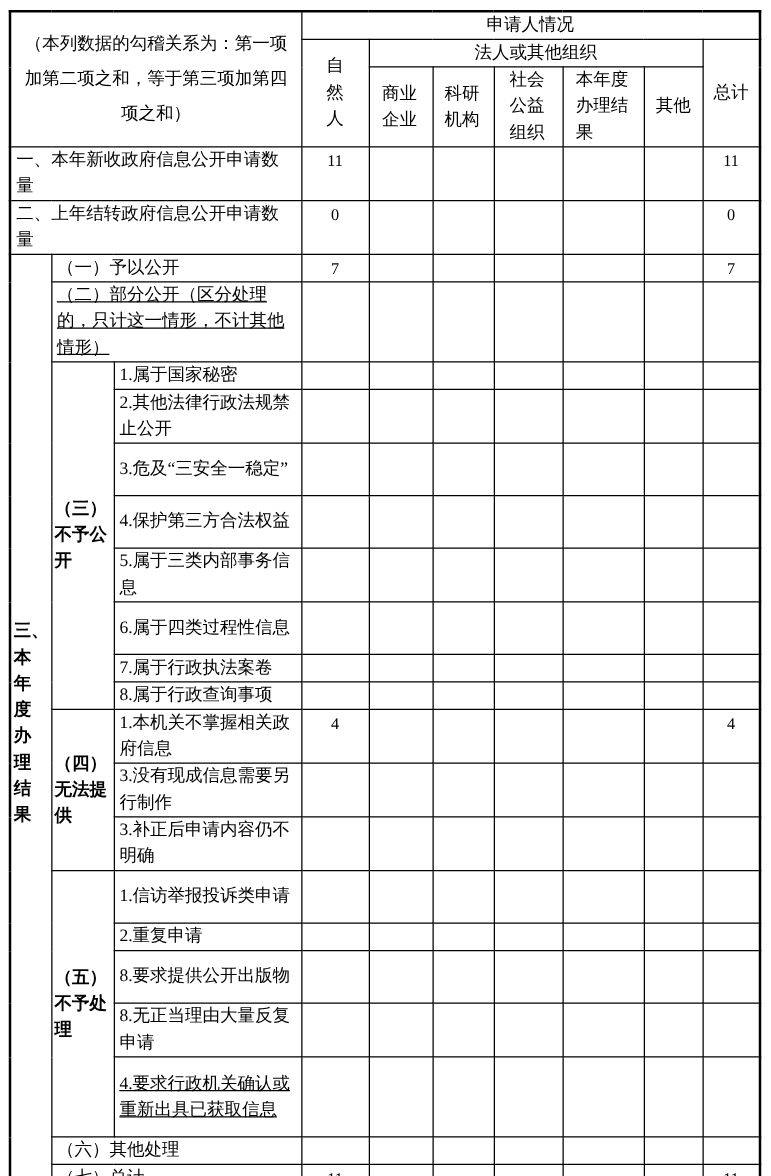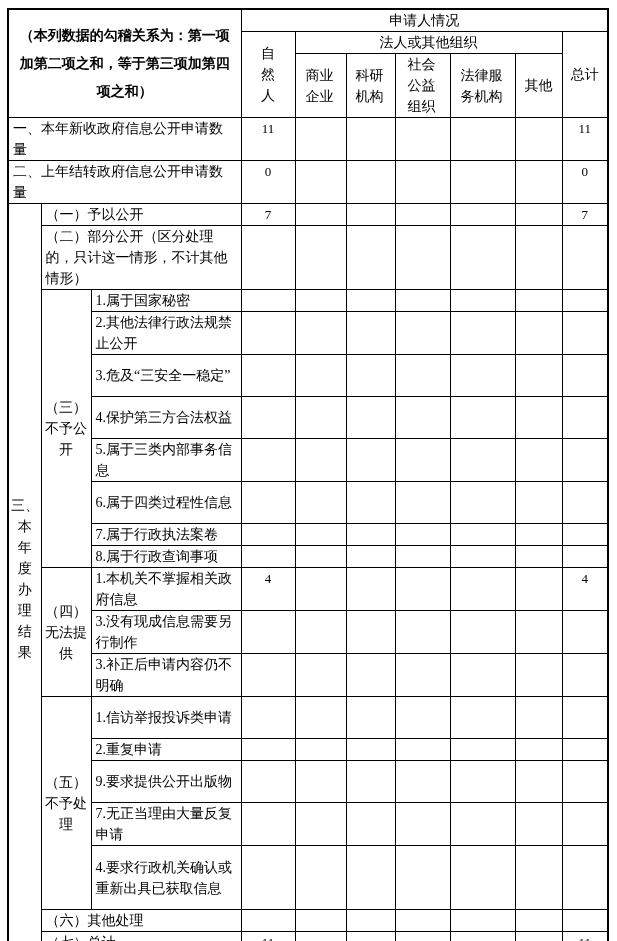--- a/index.html
+++ b/index.html
@@ -12,34 +12,34 @@
   table.stat {
     border-collapse: collapse; table-layout: fixed;
     width: 602px; border: 2px solid #000;
   }
   td {
     border: 1px solid #000;
     font-size: 14px; line-height: 21px;
     vertical-align: middle; padding: 0 4px;
     overflow: hidden; word-break: break-word;
   }
-  .note { text-align: center; line-height: 28px; padding: 0 8px; font-weight: bold; }
+  .note { text-align: center; line-height: 28px; padding: 0 8px; }
   .ctr  { text-align: center; }
   .lbl  { text-align: left; }
-  .ba   { word-break: break-all; padding: 0 2px; text-align: center; }
+  .ba   { word-break: break-all; padding: 0 2px; text-align: left; font-weight: bold; }
   .num  { text-align: center; vertical-align: top; font-size: 13px; }
   .vspan { display: inline-block; width: 16px; word-break: break-all; text-align: center; }
   .w30   { display: inline-block; width: 30px; word-break: break-all; text-align: left; }
   .w44   { display: inline-block; width: 44px; word-break: break-all; text-align: left; }
   tr.hA { height: 22px; }
   tr.hB { height: 18px; }
   tr.hC { height: 64px; margin-left: 24px; }
   tr.h1 { height: 21px; }
   tr.h2x { height: 42px; }
-  tr.h3x { height: 64px; }
+  tr.h3x { height: 64px; text-decoration: underline; }
   tr.hr { height: 23px; font-family: Liberation Serif, serif; }
 </style>
 </head>
 <body>
 
 <div class="wrap">
 <table class="stat">
   <colgroup>
     <col style="width:33px">
         <col style="width:50px">
@@ -60,21 +60,21 @@
   </tr>
   <tr class="hB">
     <td rowspan="2" class="ctr"><span class="vspan">自然人</span></td>
     <td colspan="5" class="ctr">法人或其他组织</td>
     <td rowspan="2" class="ctr">总计</td>
   </tr>
   <tr class="hC">
     <td class="ctr"><span class="w30">商业企业</span></td>
     <td class="ctr"><span class="w30">科研机构</span></td>
     <td class="ctr"><span class="w30">社会公益组织</span></td>
-    <td class="ctr"><span class="w44">法律服务机构</span></td>
+    <td class="ctr"><span class="w44">本年度办理结果</span></td>
     <td class="ctr">其他</td>
   </tr>
 
   <tr class="hr">
     <td colspan="3" class="lbl">一、本年新收政府信息公开申请数量</td>
     <td class="num">11</td>
     <td class="num"></td>
     <td class="num"></td>
     <td class="num"></td>
     <td class="num"></td>
@@ -245,31 +245,31 @@
     <td class="lbl">2.重复申请</td>
     <td class="num"></td>
     <td class="num"></td>
     <td class="num"></td>
     <td class="num"></td>
     <td class="num"></td>
     <td class="num"></td>
     <td class="num"></td>
   </tr>
   <tr class="h2x">
-    <td class="lbl">9.要求提供公开出版物</td>
-    <td class="num"></td>
-    <td class="num"></td>
-    <td class="num"></td>
-    <td class="num"></td>
-    <td class="num"></td>
-    <td class="num"></td>
-    <td class="num"></td>
-  </tr>
-  <tr class="h2x">
-    <td class="lbl">7.无正当理由大量反复申请</td>
+    <td class="lbl">8.要求提供公开出版物</td>
+    <td class="num"></td>
+    <td class="num"></td>
+    <td class="num"></td>
+    <td class="num"></td>
+    <td class="num"></td>
+    <td class="num"></td>
+    <td class="num"></td>
+  </tr>
+  <tr class="h2x">
+    <td class="lbl">8.无正当理由大量反复申请</td>
     <td class="num"></td>
     <td class="num"></td>
     <td class="num"></td>
     <td class="num"></td>
     <td class="num"></td>
     <td class="num"></td>
     <td class="num"></td>
   </tr>
   <tr class="h3x">
     <td class="lbl">4.要求行政机关确认或重新出具已获取信息</td>

